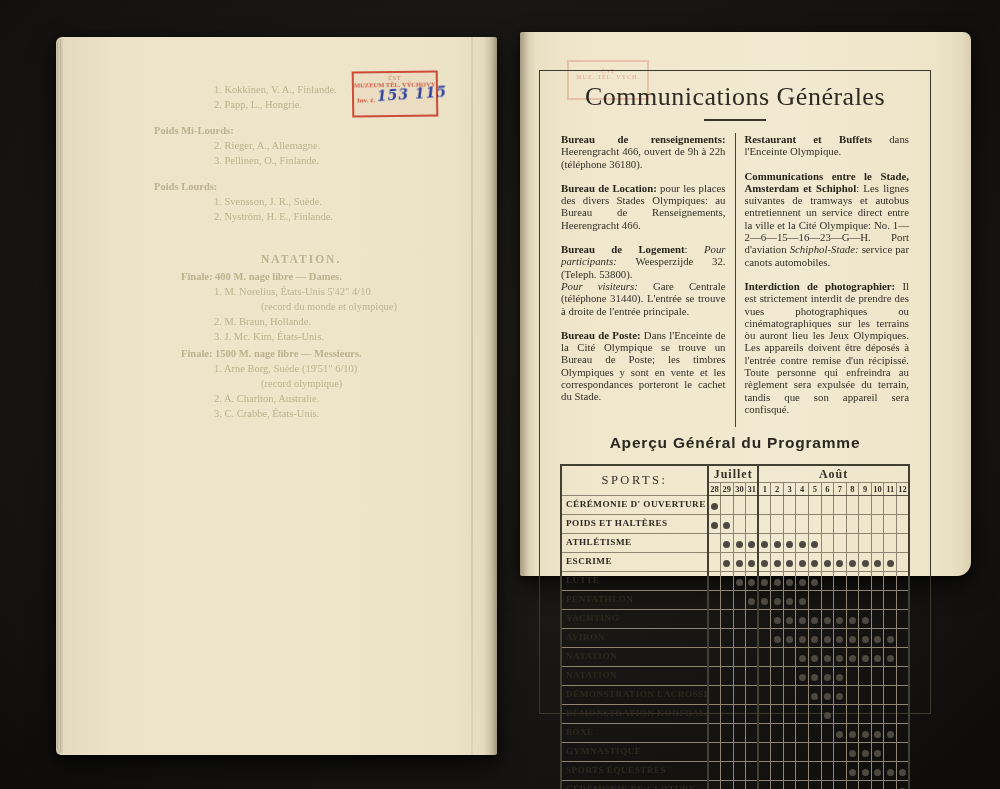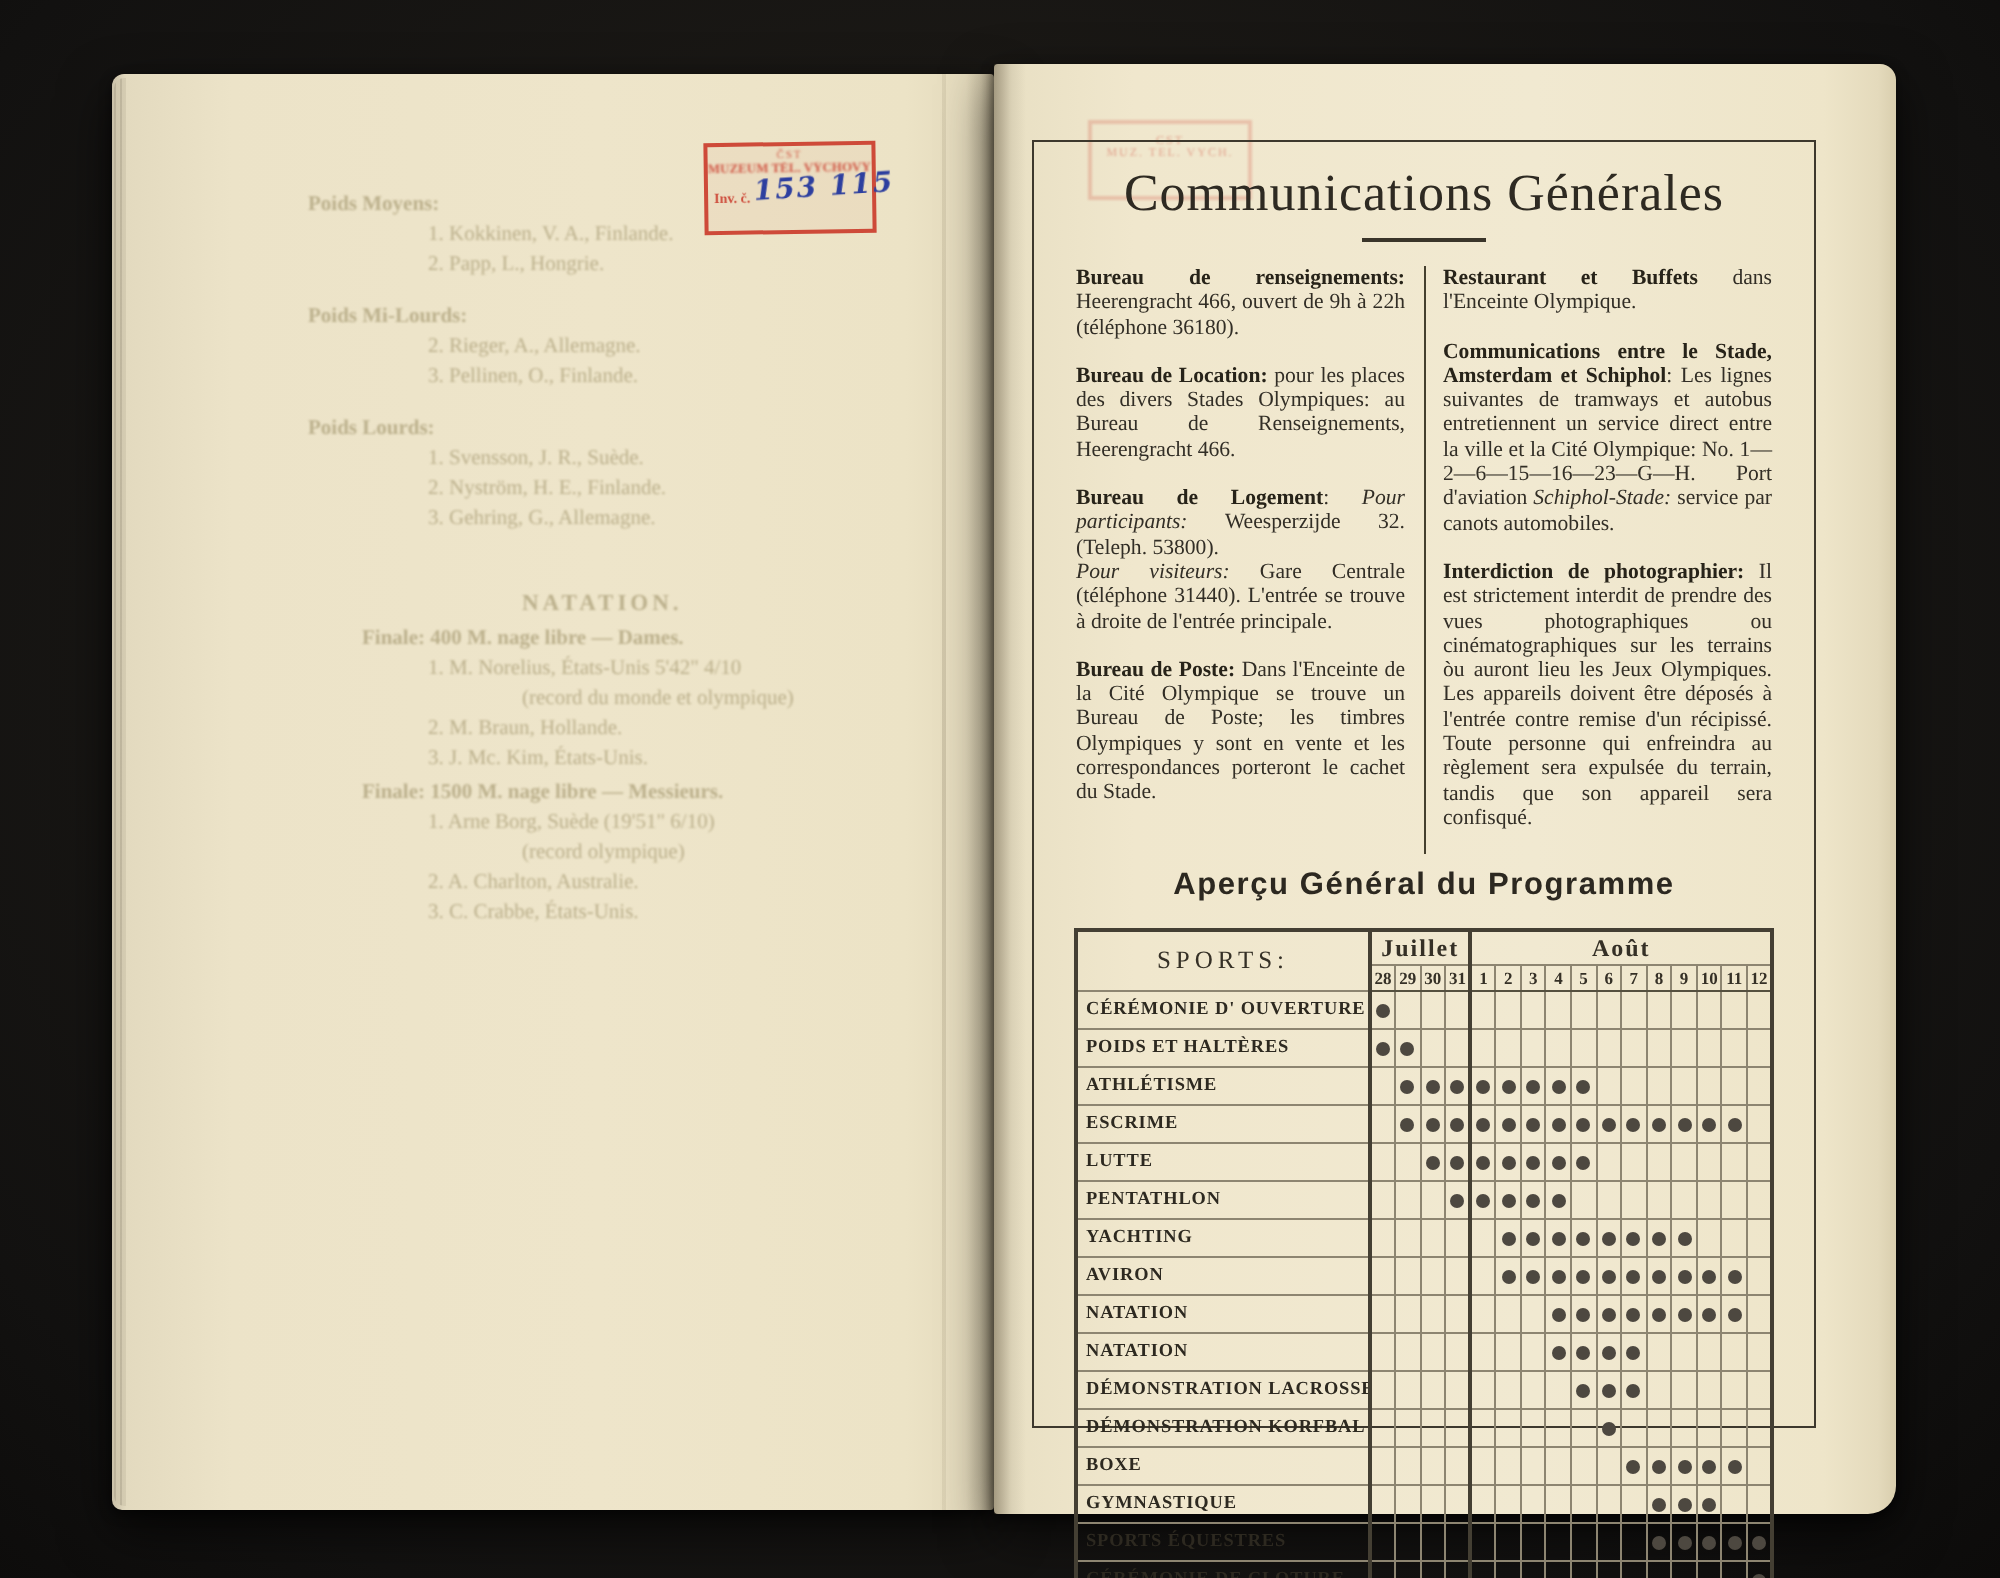--- a/index.html
+++ b/index.html
@@ -7,21 +7,21 @@
     background:radial-gradient(ellipse at 48% 42%, #232019 0%, #1a1815 45%, #121110 80%, #0c0b0a 100%);
     font-family:"Liberation Serif", serif;}
   
   .page{position:absolute;box-shadow:0 10px 26px rgba(0,0,0,.65), 0 2px 6px rgba(0,0,0,.5);}
   #page-left{left:56px;top:37px;width:441px;height:718px;border-radius:6px 2px 2px 5px;
     background:linear-gradient(90deg,#c9c0a8 0px,#e3dabf 7px,#ece3c8 60px,#eee5ca 55%,#ece3c6 90%,#e2d8ba 99%,#d8cdae 100%);}
   #page-left .edge-stack{position:absolute;left:1px;top:2px;bottom:2px;width:6px;
     background:repeating-linear-gradient(90deg,#b3aa92 0 1px,#cfc6ac 1px 3px);opacity:.7;border-radius:5px 0 0 5px;}
   #page-left .fold{position:absolute;left:415px;top:0;bottom:0;width:2px;
     background:linear-gradient(180deg,rgba(120,108,80,.12),rgba(120,108,80,.22),rgba(120,108,80,.10));}
-  #page-right{left:497px;top:32px;width:451px;height:725px;border-radius:2px 8px 14px 2px;
+  #page-right{left:520px;top:32px;width:451px;height:544px;border-radius:2px 8px 14px 2px;
     background:linear-gradient(90deg,#d6ccb0 0px,#e9e0c4 9px,#f0e7cd 70px,#f1e9d1 60%,#eee5c9 92%,#e4dabc 98%,#d9ceae 100%);}
   #page-left::after{content:"";position:absolute;right:0;top:0;bottom:0;width:14px;
     background:linear-gradient(270deg,rgba(70,60,40,.38),rgba(70,60,40,.12) 7px,rgba(0,0,0,0) 14px);}
   #page-right::before{content:"";position:absolute;left:0;top:0;bottom:0;width:16px;
     background:linear-gradient(90deg,rgba(70,60,40,.34),rgba(70,60,40,.10) 8px,rgba(0,0,0,0) 16px);}
   
   #ghost{position:absolute;left:0;top:46px;width:100%;color:rgba(143,131,86,.52);
     filter:blur(.55px);font-size:10.5px;line-height:13px;}
   #ghost .g{margin:0 0 2px 158px;white-space:nowrap;}
   #ghost .h{margin-left:98px;margin-top:13px;font-weight:bold;}
@@ -68,30 +68,28 @@
 </style>
 </head>
 <body>
 
 <div id="scene">
 
   <div class="page" id="page-left">
     <div class="edge-stack"></div>
     <div class="fold"></div>
     <div id="ghost">
-        <div class="g h">Poids Moyens:</div>
         <div class="g ">1.  Kokkinen, V. A., Finlande.</div>
         <div class="g ">2.  Papp, L., Hongrie.</div>
         <div class="g h">Poids Mi-Lourds:</div>
         <div class="g ">2.  Rieger, A., Allemagne.</div>
         <div class="g ">3.  Pellinen, O., Finlande.</div>
         <div class="g h">Poids Lourds:</div>
         <div class="g ">1.  Svensson, J. R., Suède.</div>
         <div class="g ">2.  Nyström, H. E., Finlande.</div>
-        <div class="g ">3.  Gehring, G., Allemagne.</div>
         <div class="g big">NATATION.</div>
         <div class="g c">Finale: 400 M. nage libre — Dames.</div>
         <div class="g ">1.  M. Norelius, États-Unis 5'42" 4/10</div>
         <div class="g i2">(record du monde et olympique)</div>
         <div class="g ">2.  M. Braun, Hollande.</div>
         <div class="g ">3.  J. Mc. Kim, États-Unis.</div>
         <div class="g c">Finale: 1500 M. nage libre — Messieurs.</div>
         <div class="g ">1.  Arne Borg, Suède (19'51" 6/10)</div>
         <div class="g i2">(record olympique)</div>
         <div class="g ">2.  A. Charlton, Australie.</div>

